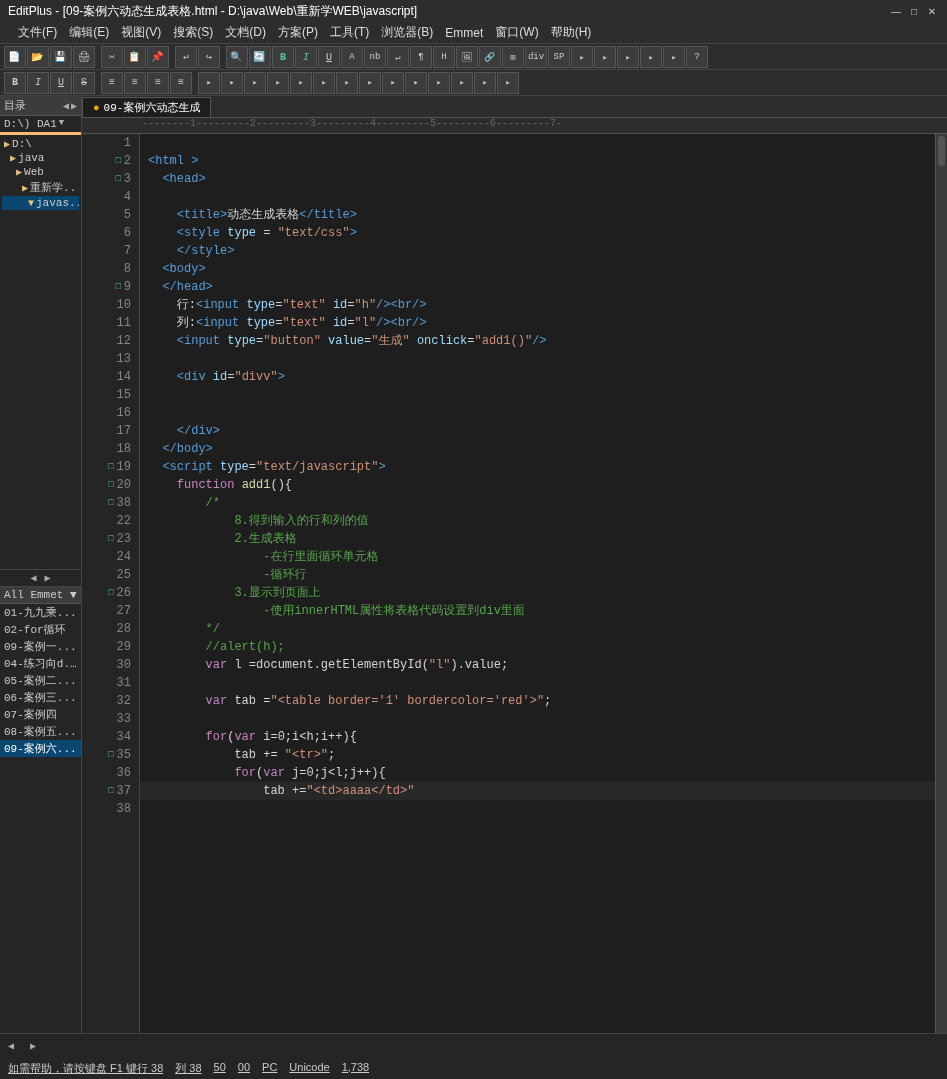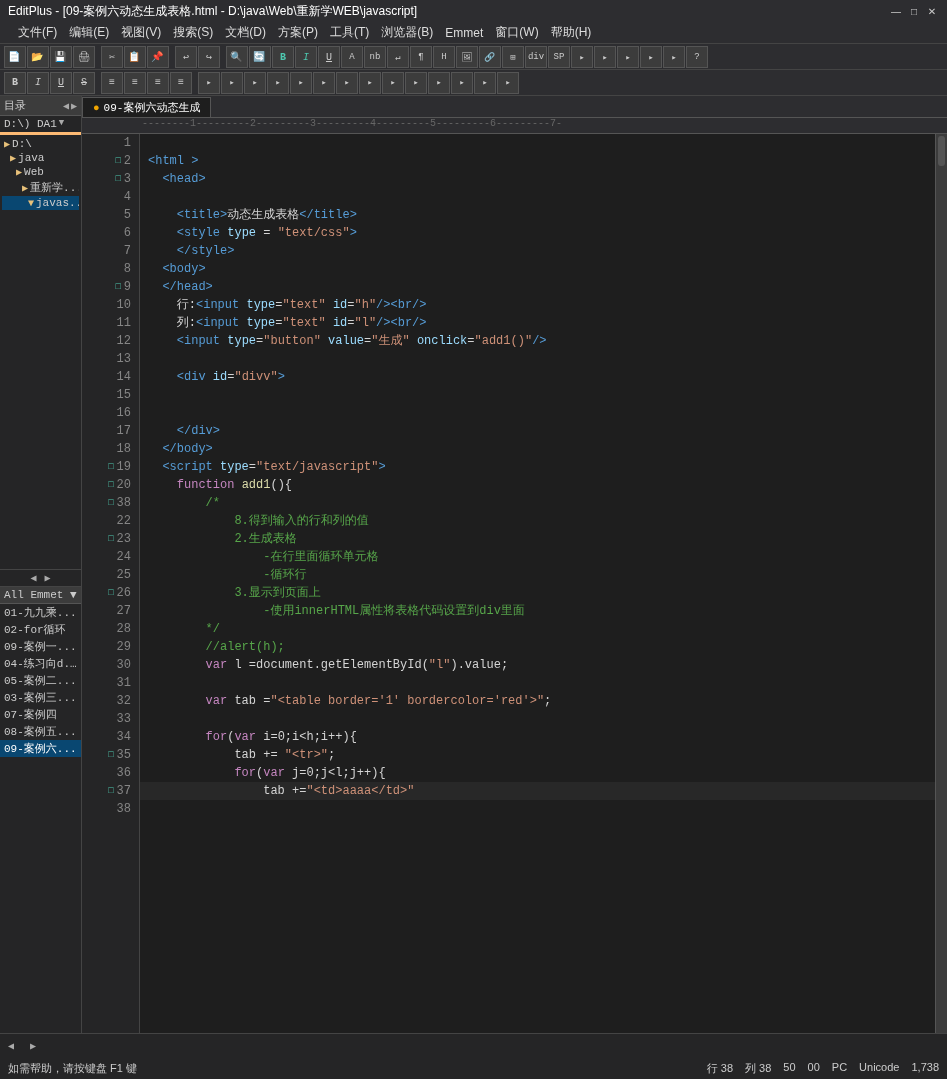--- a/index.html
+++ b/index.html
@@ -183,21 +183,22 @@
     
     .status-bar {
       background: #007acc;
       height: 22px;
       display: flex;
       align-items: center;
       padding: 0 8px;
       font-size: 11px;
       color: #fff;
       font-family: 'Segoe UI', sans-serif;
-      justify-content: space-between;
+      justify-content: flex-start;
+      text-decoration: underline;
     }
     .status-left { display: flex; gap: 8px; }
     .status-right { display: flex; gap: 12px; }
 
     
     .bottom-panel {
       height: 24px;
       background: #252526;
       display: flex;
       align-items: center;
@@ -384,21 +385,21 @@
       <div class="file-list-header" style="cursor:pointer;display:flex;align-items:center;justify-content:space-between;">
         <span>All Emmet ▼</span>
       </div>
 
       <div style="flex:1;overflow-y:auto;">
         <div class="file-list-item">01-九九乘...</div>
         <div class="file-list-item">02-for循环</div>
         <div class="file-list-item">09-案例一...</div>
         <div class="file-list-item">04-练习向d...</div>
         <div class="file-list-item">05-案例二...</div>
-        <div class="file-list-item">03-案例三...</div>
+        <div class="file-list-item">06-案例三...</div>
         <div class="file-list-item">07-案例四</div>
         <div class="file-list-item">08-案例五...</div>
         <div class="file-list-item active">09-案例六...</div>
       </div>
     </div>
 
     <div class="editor-area">
 
       <div class="file-tabs">
         <div class="file-tab active">

